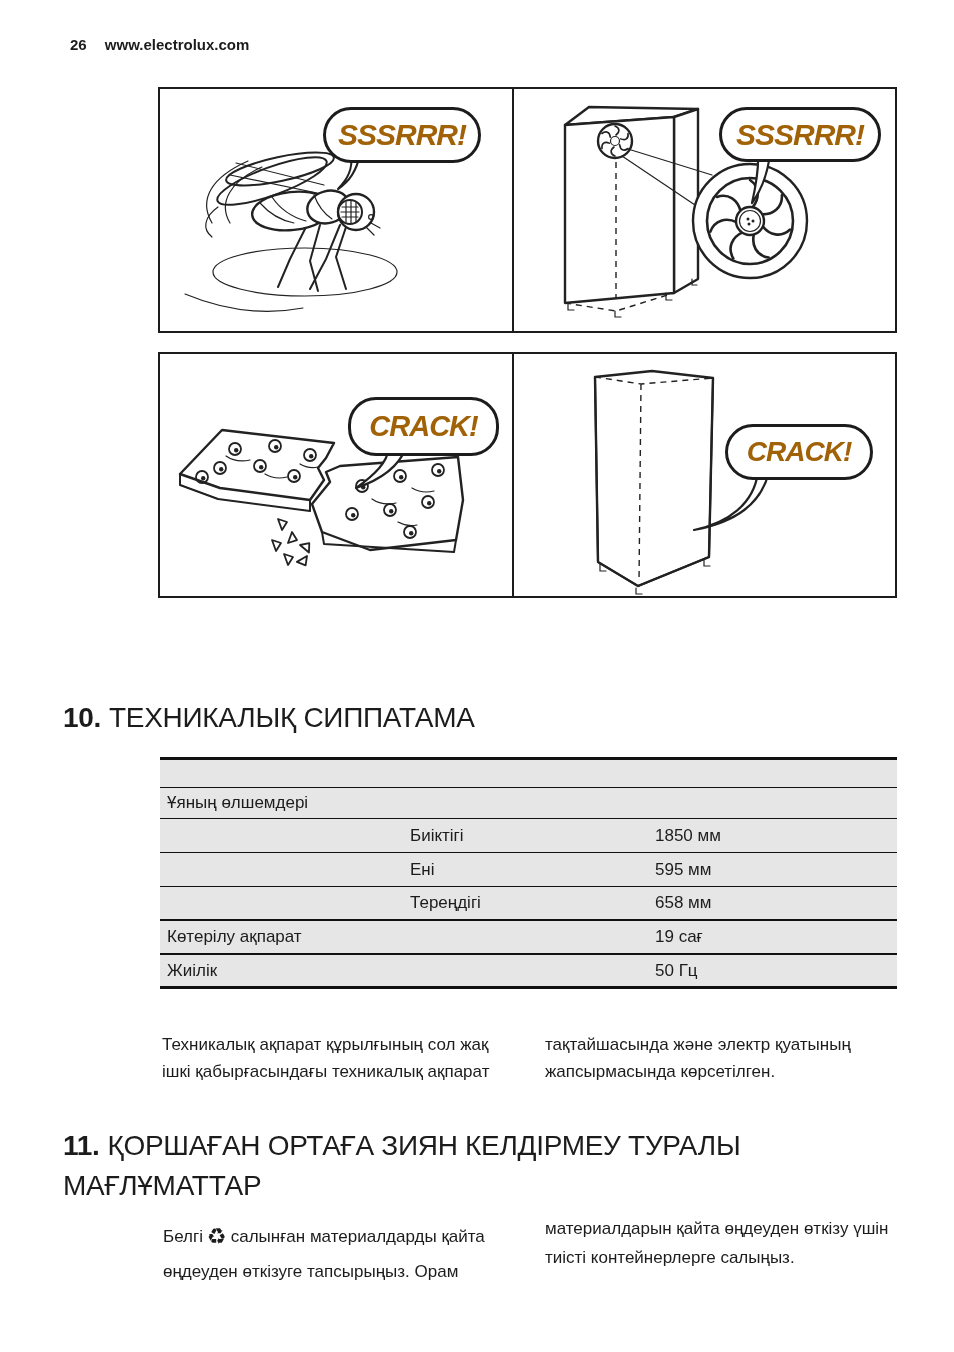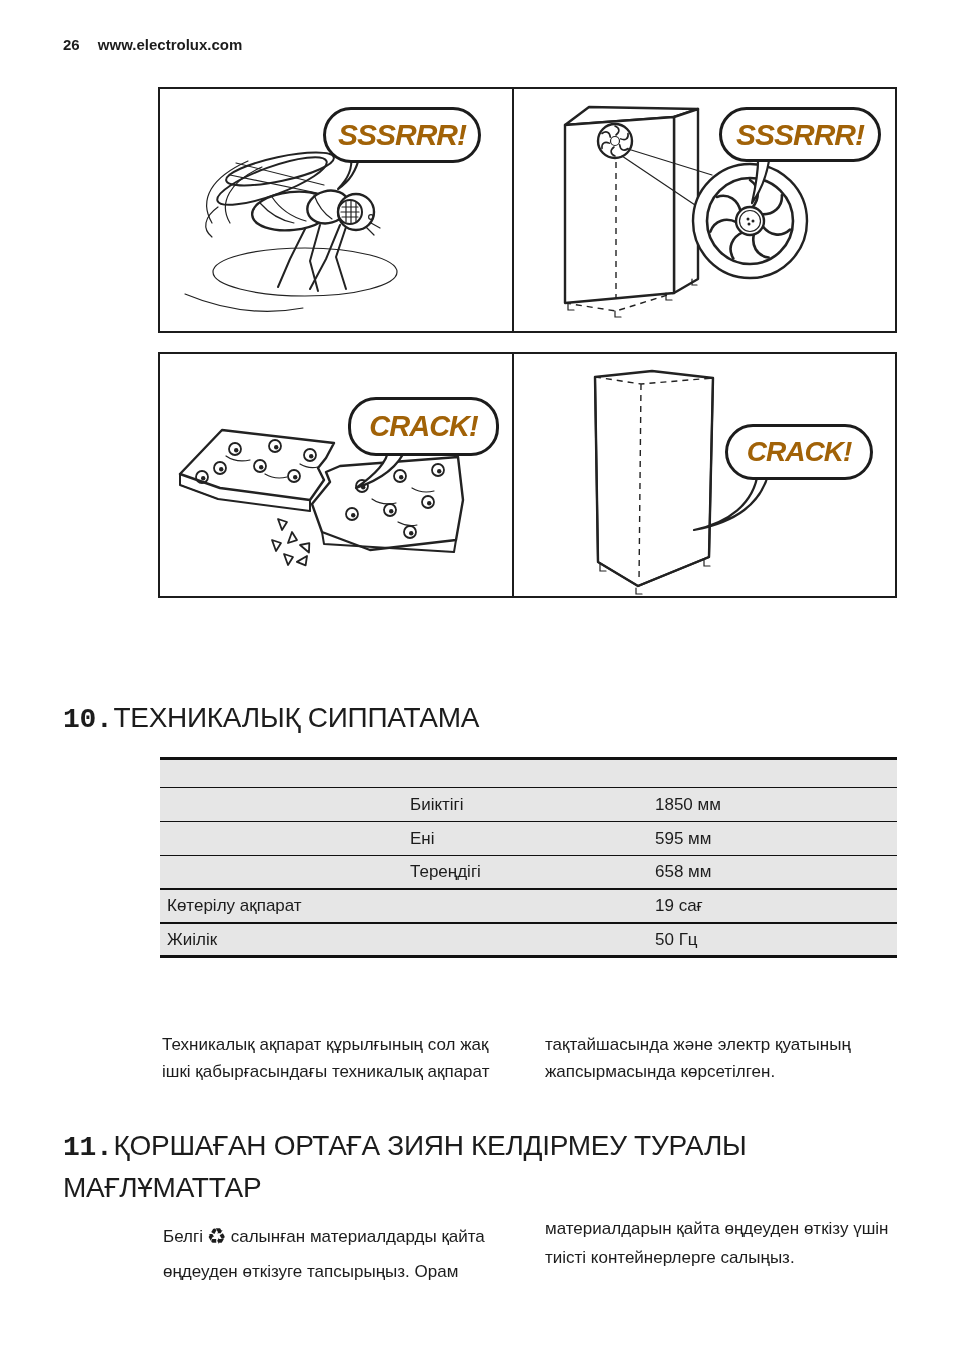--- a/index.html
+++ b/index.html
@@ -1,39 +1,39 @@
 <!DOCTYPE html>
 <html><head>
 <meta charset="utf-8">
 <style>
   html,body{margin:0;padding:0;background:#fff;}
   .page{position:relative;width:954px;height:1352px;background:#fff;overflow:hidden;
         font-family:"Liberation Sans","DejaVu Sans",sans-serif;color:#1c1c1c;}
   
   .pagehead{position:absolute;left:63px;top:36px;font-size:15px;font-weight:bold;}
-  .pagehead .num{margin-right:14px;}
+  .pagehead .num{margin-right:14px;margin-left:7px;}
   
   .figbox{position:absolute;left:158px;width:739px;height:246px;border:2.5px solid #1c1c1c;
           box-sizing:border-box;background:#fff;}
   .figbox .divider{position:absolute;left:352px;top:0;width:2px;height:100%;background:#1c1c1c;}
   .panel{position:absolute;top:0;height:241px;}
   .panel.left{left:0;width:352px;}
   .panel.right{left:356px;width:378px;}
   .bubble{position:absolute;background:#fff;border:3px solid #1c1c1c;border-radius:28px;
           display:flex;align-items:center;justify-content:center;
           font-weight:bold;font-style:italic;letter-spacing:-1px;color:#a16207;z-index:3;}
   svg .ln{fill:none;stroke:#222;stroke-width:2;stroke-linecap:round;stroke-linejoin:round;}
   svg .ln-thick{fill:none;stroke:#222;stroke-width:2.6;stroke-linejoin:round;}
   svg .ln-thin{fill:none;stroke:#222;stroke-width:1.2;stroke-linecap:round;}
   svg .fillw{fill:#fff;stroke:#222;stroke-width:2.4;stroke-linejoin:round;}
   svg .tail{fill:#fff;stroke:#222;stroke-width:2.2;stroke-linejoin:round;}
   svg .dash{fill:none;stroke:#222;stroke-width:1.4;stroke-dasharray:6 5;}
   
   .sechead{position:absolute;left:63px;font-size:28px;letter-spacing:-0.3px;line-height:40px;}
-  .sechead .sn{font-weight:bold;margin-right:1px;font-family:Liberation Mono, monospace;}
+  .sechead .sn{font-weight:bold;margin-right:8px;}
   
   .spec-table{position:absolute;left:160px;top:757px;width:737px;border-bottom:3px solid #111;}
   .trow{position:relative;background:#e6e6e6;}
   .trow.band{height:27px;border-top:3px solid #111;}
   .trow.thin{border-top:1.5px solid #111;}
   .trow.thick{border-top:2.5px solid #111;}
   .trow span{position:absolute;top:50%;transform:translateY(-50%);font-size:17px;white-space:nowrap;}
   .trow .c1{left:7px;} .trow .c2{left:250px;} .trow .c3{left:495px;}
   
   .note{position:absolute;font-size:17px;line-height:27px;}
@@ -214,20 +214,25 @@
     <div class="bubble" style="left:188px;top:43px;width:145px;height:53px;font-size:29px">CRACK!</div>
     <div class="bubble" style="left:565px;top:70px;width:142px;height:50px;font-size:28px">CRACK!</div>
   </div>
 
   <div class="sechead" style="top:698px;white-space:nowrap">
     <span class="sn">10.</span><span>ТЕХНИКАЛЫҚ СИППАТАМА</span>
   </div>
 
   <div class="spec-table">
     <div class="trow band"></div>
+    <div class="trow thin" style="height:30px">
+      <span class="c1">Ұяның өлшемдері</span>
+      <span class="c2"></span>
+      <span class="c3"></span>
+    </div>
     <div class="trow thin" style="height:33px">
       <span class="c1"></span>
       <span class="c2">Биіктігі</span>
       <span class="c3">1850 мм</span>
     </div>
     <div class="trow thin" style="height:33px">
       <span class="c1"></span>
       <span class="c2">Ені</span>
       <span class="c3">595 мм</span>
     </div>

